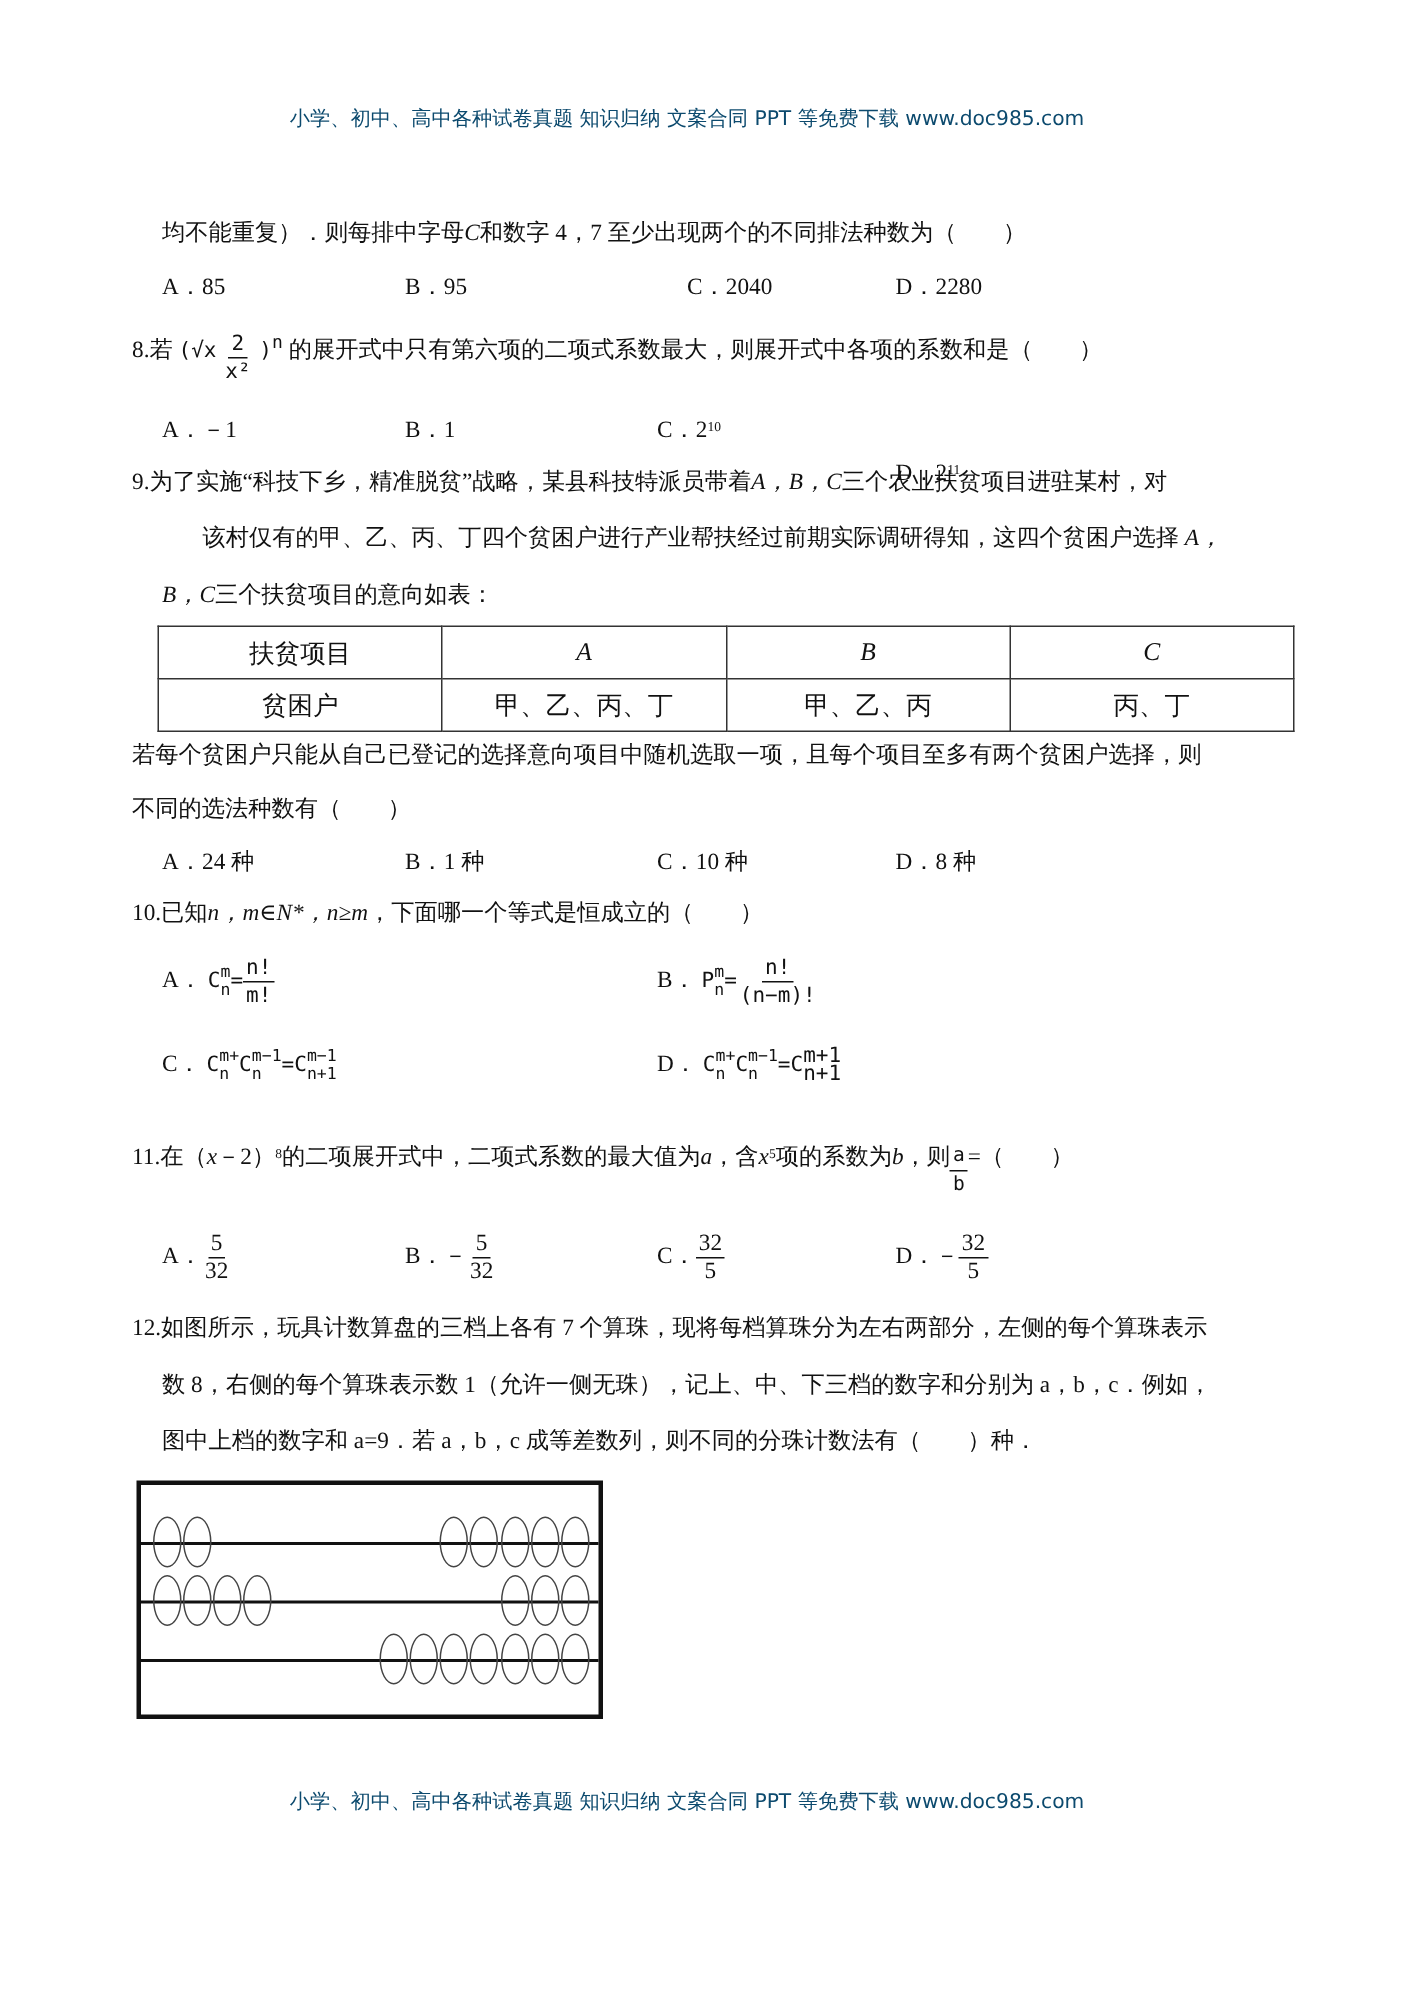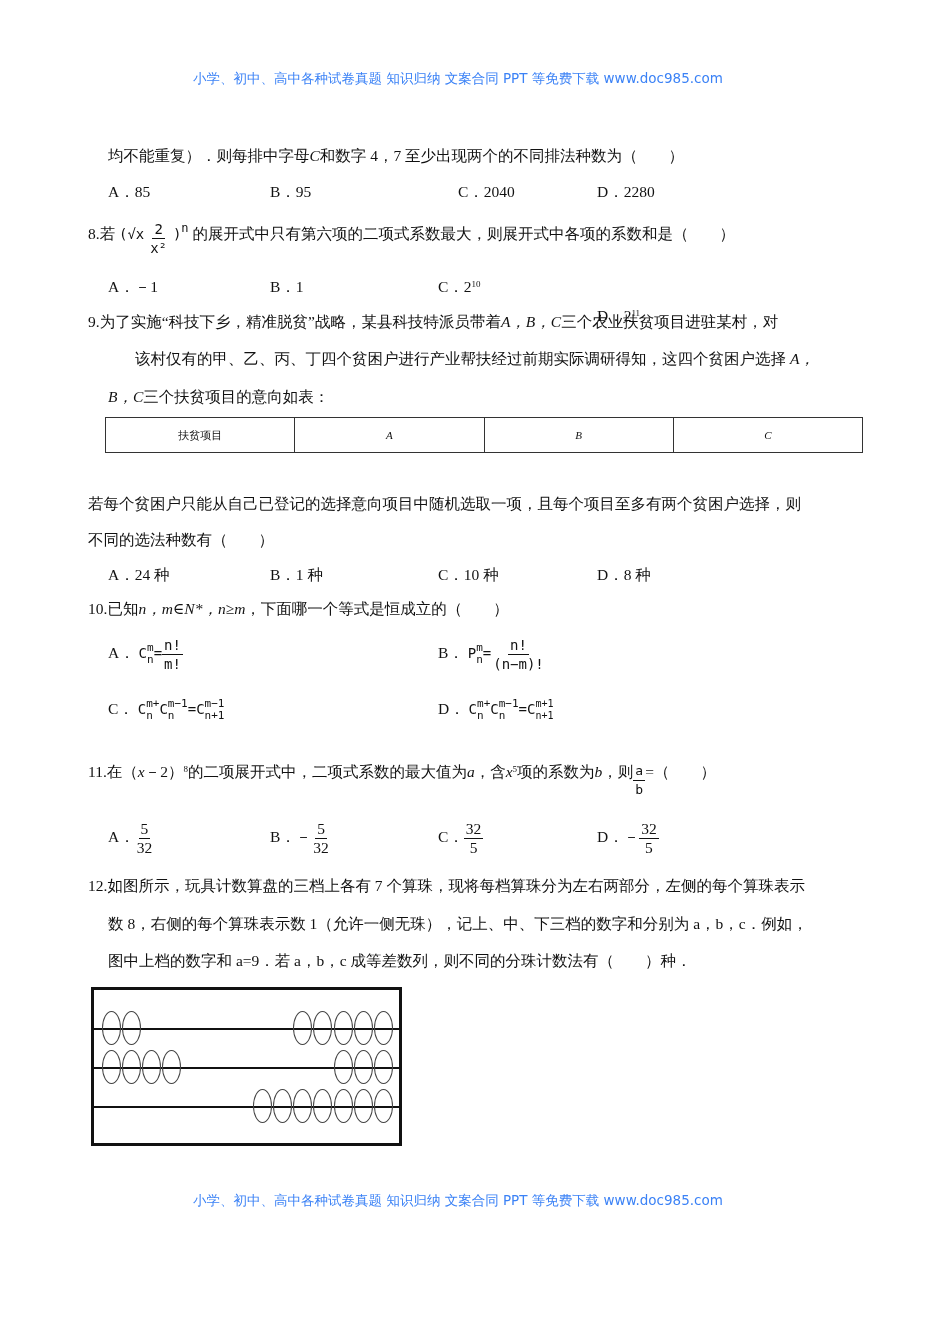--- a/index.html
+++ b/index.html
@@ -1,28 +1,28 @@
 <!DOCTYPE html>
 <html><head>
 <meta charset="utf-8">
 <style>
   html, body { margin: 0; padding: 0; background: #ffffff; }
   body { width: 950px; height: 1344px; position: relative; overflow: hidden;
          font-family: "Liberation Serif", "DejaVu Serif", serif; color: #111; }
   .hdr { position: absolute; left: 0; width: 916px; text-align: center;
-         font-family: "DejaVu Sans", "Liberation Sans", sans-serif; font-size: 13.5px; color: #3b82f6; }
+         font-family: "DejaVu Sans", "Liberation Sans", sans-serif; font-size: 13.5px; color: #0c4a6e; }
   .line { position: absolute; font-size: 15.5px; white-space: nowrap; line-height: 20px; text-align: center; }
   i.v { font-style: italic; }
   .opt { position: absolute; font-size: 15.5px; white-space: nowrap; line-height: 20px; }
   .mono { font-family: "DejaVu Sans Mono", "Liberation Mono", monospace; font-size: 14px; }
   .frac { display: inline-flex; flex-direction: column; align-items: center; vertical-align: middle; line-height: 18px; }
   .frac .num { border-bottom: 1px solid #111; padding: 0 2px; }
   .frac .den { padding: 0 2px; }
   sup.s { font-size: 9px; vertical-align: top; position: relative; top: -3px; }
-  table.t { position: absolute; left: 105px; top: 417px; width: 758px; border-collapse: collapse; font-size: 11px; }
+  table.t { position: absolute; left: 105px; top: 417px; width: 758px; border-collapse: collapse; font-size: 17px; }
   table.t td { border: 1.5px solid #333; height: 32px; text-align: center; width: 25%; }
   .abacus { position: absolute; left: 91px; top: 987px; width: 311px; height: 159px;
             border: 3px solid #111; box-sizing: border-box; }
   .rod { position: absolute; left: 0; right: 0; height: 2px; background: #111; }
   .bead { position: absolute; width: 19px; height: 34px; border: 1.6px solid #444;
           border-radius: 50%; box-sizing: border-box; }
 </style>
 </head>
 <body>
 
@@ -60,20 +60,26 @@
 <div class="line" style="left:108px; top:387px;">
   <i class="v">B，C</i><span>三个扶贫项目的意向如表：</span>
 </div>
 <table class="t">
   <tbody>
       <tr>
     <td>扶贫项目</td>
     <td style="font-style:italic;">A</td>
     <td style="font-style:italic;">B</td>
     <td style="font-style:italic;">C</td>
+  </tr>
+  <tr>
+    <td>贫困户</td>
+    <td>甲、乙、丙、丁</td>
+    <td>甲、乙、丙</td>
+    <td>丙、丁</td>
   </tr>
 </tbody>
   </table>
 <div class="line" style="left:88px; top:494px;">若每个贫困户只能从自己已登记的选择意向项目中随机选取一项，且每个项目至多有两个贫困户选择，则</div>
 <div class="line" style="left:88px; top:530px;">不同的选法种数有（　　）</div>
 <div class="opt" style="left:108px; top:565px;">A．24 种</div>
 <div class="opt" style="left:270px; top:565px;">B．1 种</div>
 <div class="opt" style="left:438px; top:565px;">C．10 种</div>
 <div class="opt" style="left:597px; top:565px;">D．8 种</div>
 
@@ -115,21 +121,21 @@
       </span></span>
 </div>
 <div class="opt" style="left:438px; top:698px; height:36px;">
   <span>D．</span>
   <span class="mono">C<span style="display:inline-flex;flex-direction:column;font-size:11px;line-height:12px;vertical-align:middle;">
         <span>m+</span>
         <span>n</span>
       </span>C<span style="display:inline-flex;flex-direction:column;font-size:11px;line-height:12px;vertical-align:middle;">
         <span>m−1</span>
         <span>n</span>
-      </span><span>=</span>C<span style="display:inline-flex;flex-direction:column;font-size:10px;line-height:12px;vertical-align:middle;">
+      </span><span>=</span>C<span style="display:inline-flex;flex-direction:column;font-size:14px;line-height:12px;vertical-align:middle;">
         <span>m+1</span>
         <span>n+1</span>
       </span></span>
 </div>
 
 <div class="line" style="left:88px; top:762px; height:40px;">
   <span>11.在（</span><i class="v">x</i><span>－2）</span><sup class="s">8</sup><span>的二项展开式中，二项式系数的最大值为</span><i class="v">a</i><span>，含</span><i class="v">x</i><sup class="s">5</sup><span>项的系数为</span><i class="v">b</i><span>，则</span><span class="frac mono" style="vertical-align:top; font-size:13px;">
       <span class="num">a</span>
       <span class="den">b</span>
     </span><span>=（　　）</span>

